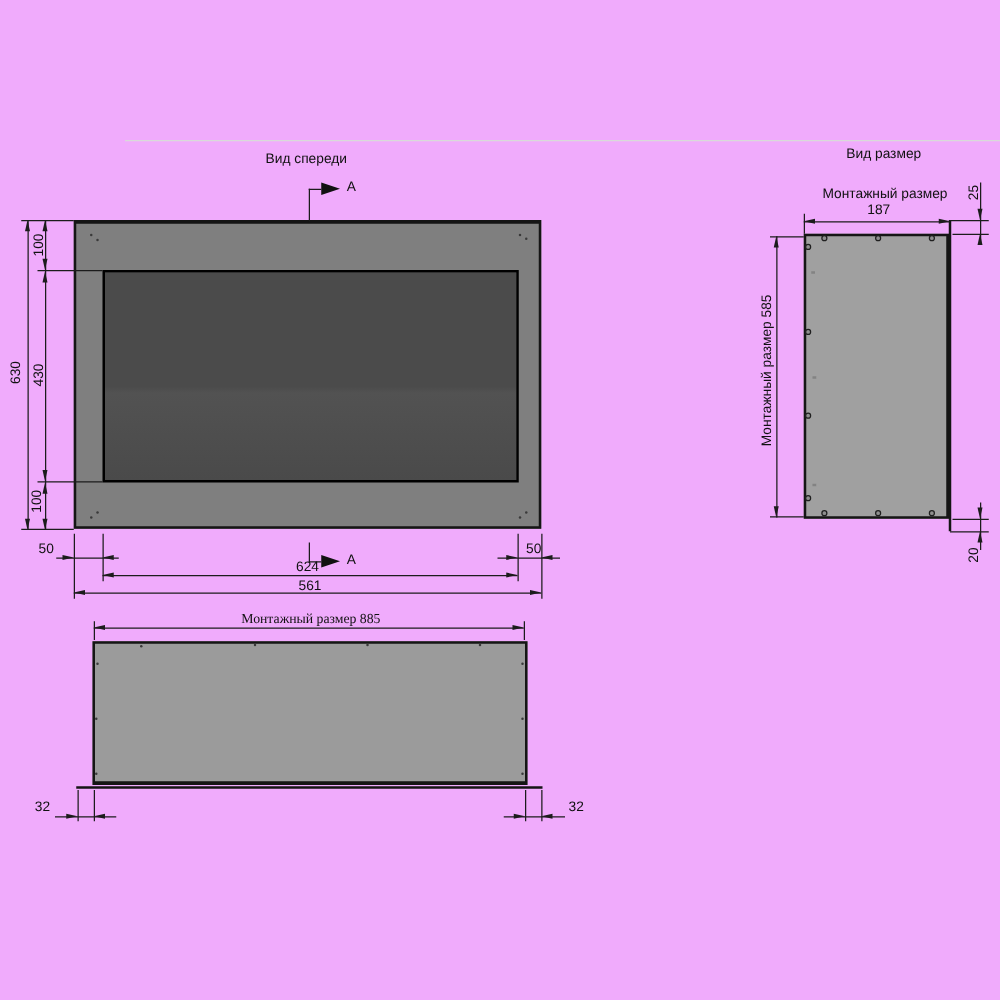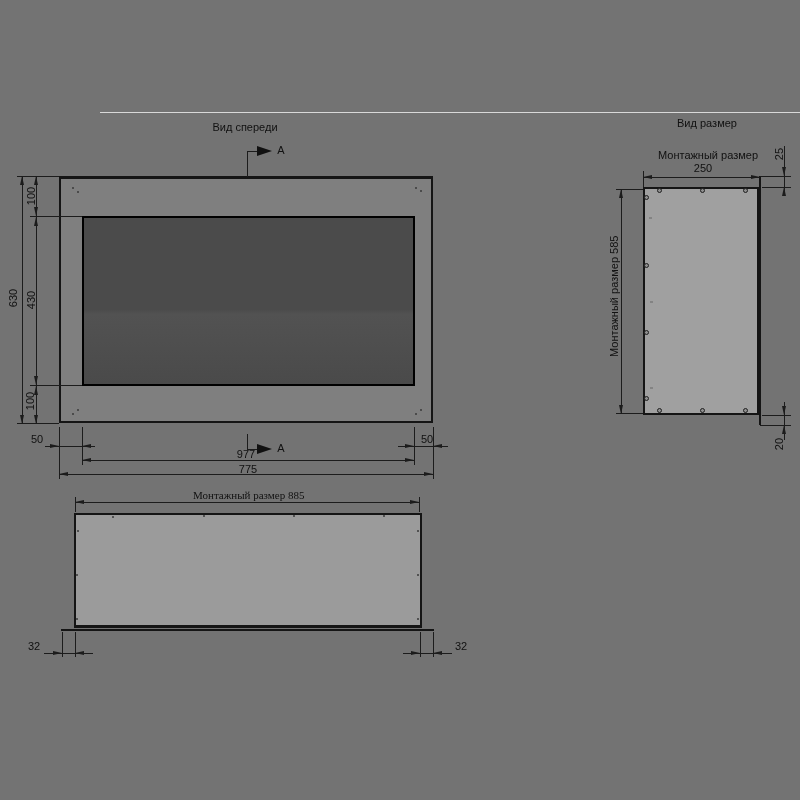--- a/index.html
+++ b/index.html
@@ -1,16 +1,16 @@
 <!DOCTYPE html>
 <html><head>
 <meta charset="utf-8">
 <style>
   html,body{margin:0;padding:0;background:#fff;}
-  .canvas{position:relative;width:800px;height:800px;background:#737373;overflow:hidden;
+  .canvas{position:relative;width:800px;height:800px;background:#f0abfc;overflow:hidden;
           font-family:"Liberation Sans",sans-serif;}
   .abs{position:absolute;}
   .h{position:absolute;height:1px;background:#1c1c1c;}
   .v{position:absolute;width:1px;background:#1c1c1c;}
   .txt{position:absolute;font-size:11px;line-height:12px;color:#111;
        white-space:nowrap;text-align:center;}
   .rot{transform:rotate(-90deg);}
   .tri{position:absolute;width:0;height:0;}
   .ar{border-top:2px solid transparent;border-bottom:2px solid transparent;border-left:9px solid #1c1c1c;}
   .al{border-top:2px solid transparent;border-bottom:2px solid transparent;border-right:9px solid #1c1c1c;}
@@ -86,26 +86,26 @@
   <div class="txt" style="left:26px;top:433px;width:22px;">50</div>
 
   <div class="h" style="left:398px;top:446px;width:50px;"></div>
   <div class="tri ar" style="left:405px;top:444px;"></div>
   <div class="tri al" style="left:433px;top:444px;"></div>
   <div class="txt" style="left:416px;top:433px;width:22px;">50</div>
 
   <div class="h" style="left:82px;top:460px;width:332px;"></div>
   <div class="tri al" style="left:82px;top:458px;"></div>
   <div class="tri ar" style="left:405px;top:458px;"></div>
-  <div class="txt" style="left:233px;top:448px;width:26px;">977</div>
+  <div class="txt" style="left:233px;top:448px;width:26px;">624</div>
 
   <div class="h" style="left:59px;top:474px;width:374px;"></div>
   <div class="tri al" style="left:59px;top:472px;"></div>
   <div class="tri ar" style="left:424px;top:472px;"></div>
-  <div class="txt" style="left:235px;top:463px;width:26px;">775</div>
+  <div class="txt" style="left:235px;top:463px;width:26px;">561</div>
 
   <div class="v" style="left:75px;top:497px;height:15px;"></div>
   <div class="v" style="left:419px;top:497px;height:15px;"></div>
   <div class="h" style="left:75px;top:502px;width:344px;"></div>
   <div class="tri al" style="left:75px;top:500px;"></div>
   <div class="tri ar" style="left:410px;top:500px;"></div>
   <div class="txt" style="left:193px;top:489px;width:110px;font-family:Liberation Serif, serif;">Монтажный размер 885</div>
 
   <div class="panel" style="left:74px;top:513px;width:348px;height:115px;background:#9b9b9b;border-bottom-width:3px;"></div>
   <div class="abs" style="left:61px;top:629px;width:373px;height:2px;background:#151515;"></div>
@@ -150,21 +150,21 @@
   <div class="hole" style="left:644px;top:396px;"></div>
   <div class="mark" style="left:649px;top:217px;"></div>
   <div class="mark" style="left:650px;top:301px;"></div>
   <div class="mark" style="left:650px;top:387px;"></div>
 
   <div class="v" style="left:643px;top:171px;height:16px;"></div>
   <div class="h" style="left:643px;top:177px;width:117px;"></div>
   <div class="tri al" style="left:643px;top:175px;"></div>
   <div class="tri ar" style="left:751px;top:175px;"></div>
   <div class="txt" style="left:658px;top:149px;width:90px;">Монтажный размер</div>
-  <div class="txt" style="left:683px;top:162px;width:40px;">250</div>
+  <div class="txt" style="left:683px;top:162px;width:40px;">187</div>
 
   <div class="h" style="left:760px;top:176px;width:31px;"></div>
   <div class="h" style="left:762px;top:187px;width:29px;"></div>
   <div class="v" style="left:784px;top:146px;height:50px;"></div>
   <div class="tri ad" style="left:782px;top:167px;"></div>
   <div class="tri au" style="left:782px;top:187px;"></div>
   <div class="txt rot" style="left:768px;top:148px;width:22px;">25</div>
 
   <div class="h" style="left:616px;top:189px;width:27px;"></div>
   <div class="h" style="left:616px;top:413px;width:27px;"></div>

